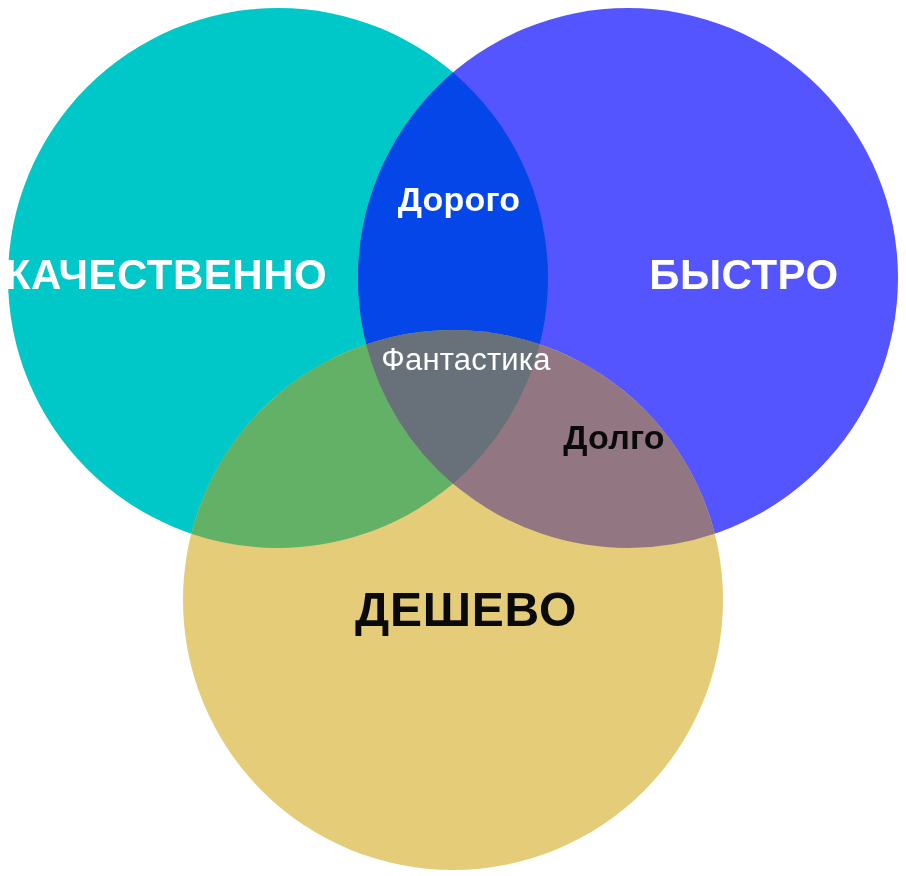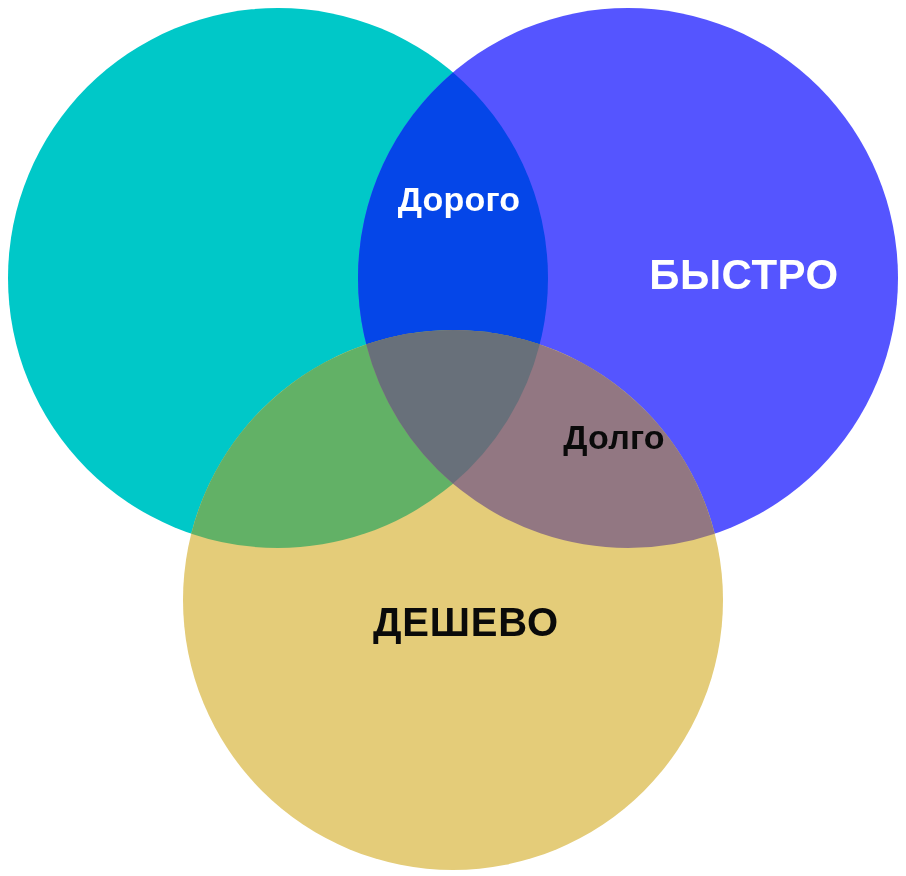--- a/index.html
+++ b/index.html
@@ -43,24 +43,23 @@
     font-size: 34px;
     font-weight: bold;
     letter-spacing: 0.2px;
   }
   .label-center {
     font-size: 31px;
     font-weight: normal;
     letter-spacing: 0.2px;
   }
   .label-bottom {
-    font-size: 40px;
+    font-size: 48px;
     font-weight: bold;
     letter-spacing: 0.8px;
-    margin-top: 12px;
   }
   .txt-white { color: #ffffff; }
   .txt-black { color: #0a0a0a; }
 </style>
 </head>
 <body>
 
 <div id="stage" style="width: 906px; height: 876px; background: rgb(255, 255, 255);">
 
   <svg id="venn-svg" viewBox="0 0 906 876" xmlns="http://www.w3.org/2000/svg" style="width: 906px; height: 876px;">
@@ -103,24 +102,26 @@
     </g>
     <g clip-path="url(#clip-fast-cheap)">
       <rect id="fill-fc" x="0" y="0" width="906" height="876" fill="#927782"></rect>
     </g>
 
     <g clip-path="url(#clip-triple)">
       <rect id="fill-triple" x="0" y="0" width="906" height="876" fill="#68707A"></rect>
     </g>
   </svg>
 
+  <div class="venn-label label-outer txt-white" id="lbl-quality" style="left: 166px; top: 275px; color: rgb(255, 255, 255);">КАЧЕСТВЕННО</div>
 
   <div class="venn-label label-outer txt-white" id="lbl-fast" style="left: 744px; top: 275px; color: rgb(255, 255, 255);">БЫСТРО</div>
 
   <div class="venn-label label-bottom txt-black" id="lbl-cheap" style="left: 466px; top: 610px; color: rgb(10, 10, 10);">ДЕШЕВО</div>
 
   <div class="venn-label label-pair txt-white" id="lbl-quality-fast" style="left: 459px; top: 199px; color: rgb(255, 255, 255); text-align: right;">Дорого</div>
 
 
   <div class="venn-label label-pair txt-black" id="lbl-fast-cheap" style="left: 614px; top: 437px; color: rgb(10, 10, 10);">Долго</div>
 
+  <div class="venn-label label-center txt-white" id="lbl-all-three" style="left: 466px; top: 359px; color: rgb(255, 255, 255);">Фантастика</div>
 
 </div>
 
 </body></html>

